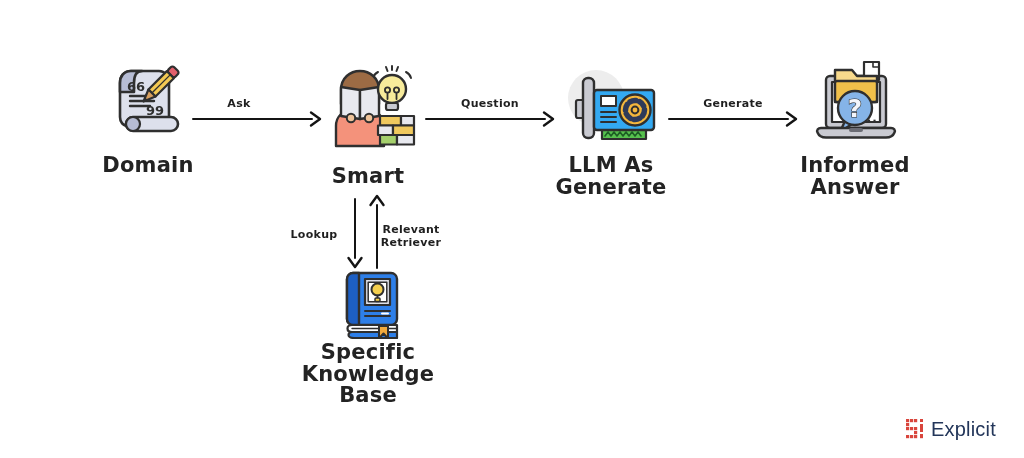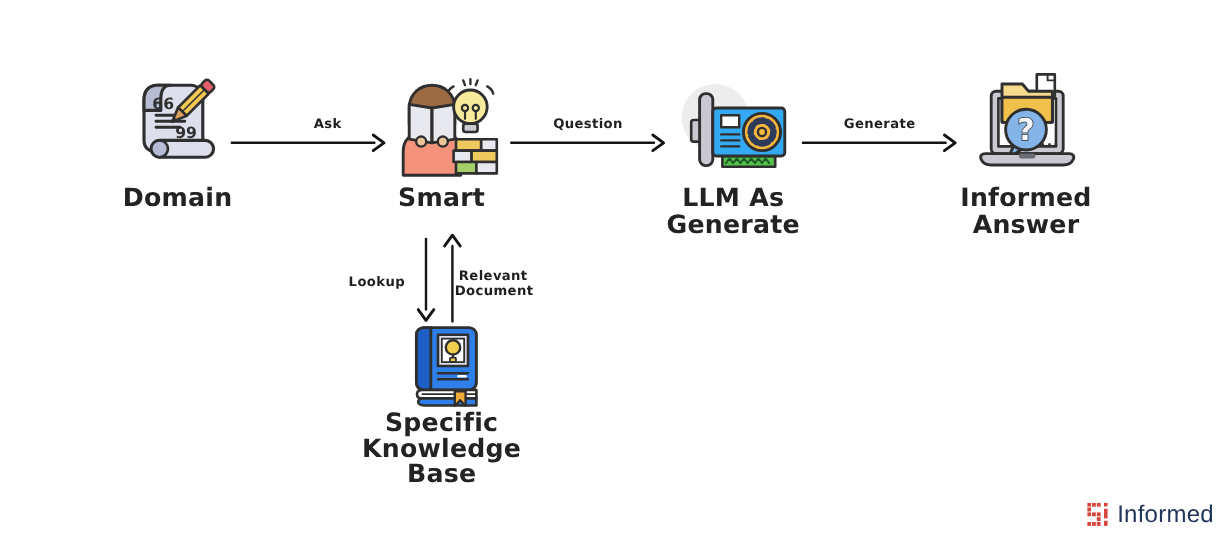--- a/index.html
+++ b/index.html
@@ -67,21 +67,21 @@
         <path d="M-1.6 42 L0 46 L1.6 42 Z" fill="#2f2f2f" stroke="none"></path>
       </g>
     </g>
     <text x="30" y="29" text-anchor="middle" font-size="13" font-weight="bold" fill="#2f2f2f">66</text>
     <text x="49" y="53" text-anchor="middle" font-size="13" font-weight="bold" fill="#2f2f2f">99</text>
   </svg>
   <div class="node-label" style="left:48px;top:155px;width:200px;">
     <span>Domain</span>
   </div>
 
-  <div class="edge-label" style="left:208px;top:97px;width:130px;">
+  <div class="edge-label" style="left:174px;top:97px;width:130px;">
     <span>Ask</span>
   </div>
   <svg class="abs" style="left:192px;top:110px;" width="130" height="18" viewBox="0 0 130 18">
     <g stroke="#141414" fill="none" stroke-linecap="round" stroke-linejoin="round">
       <path d="M1 9 H120" stroke-width="2"></path>
       <path d="M119 2.5 L128 9 L119 15.5" stroke-width="2.4"></path>
     </g>
   </svg>
 
   <svg class="abs" style="left:324px;top:56px;" width="94" height="92" viewBox="0 0 94 92">
@@ -104,21 +104,21 @@
       <rect x="56" y="79" width="17" height="9.5" fill="#a5d06c" stroke-width="2.2"></rect>
       <rect x="73" y="79" width="17" height="9.5" fill="#e8e9ef" stroke-width="2.2"></rect>
 
       <circle cx="68" cy="33" r="14" fill="#f7eb9b"></circle>
       <circle cx="63.5" cy="34" r="2.6" fill="none" stroke-width="1.8"></circle>
       <circle cx="72.5" cy="34" r="2.6" fill="none" stroke-width="1.8"></circle>
       <path d="M63.5 37 v6 M72.5 37 v6" stroke-width="1.8"></path>
       <rect x="62" y="47" width="12" height="7" rx="2" fill="#c9cad1" stroke-width="2.2"></rect>
     </g>
   </svg>
-  <div class="node-label" style="left:268px;top:155px;width:200px;">
+  <div class="node-label" style="left:268px;top:166px;width:200px;">
     <span>Smart</span>
   </div>
 
   <div class="edge-label" style="left:425px;top:97px;width:130px;">
     <span>Question</span>
   </div>
   <svg class="abs" style="left:425px;top:110px;" width="130" height="18" viewBox="0 0 130 18">
     <g stroke="#141414" fill="none" stroke-linecap="round" stroke-linejoin="round">
       <path d="M1 9 H120" stroke-width="2"></path>
       <path d="M119 2.5 L128 9 L119 15.5" stroke-width="2.4"></path>
@@ -189,21 +189,21 @@
     </g>
   </svg>
   <svg class="abs" style="left:368px;top:194px;" width="18" height="75" viewBox="0 0 18 75">
     <g stroke="#141414" fill="none" stroke-linecap="round" stroke-linejoin="round">
       <path d="M9 74 V11" stroke-width="2"></path>
       <path d="M2.5 11 L9 2 L15.5 11" stroke-width="2.4"></path>
     </g>
   </svg>
   <div class="edge-label" style="left:379px;top:223px;width:64px;">
     <span>Relevant</span>
-    <span>Document</span>
+    <span>Retriever</span>
   </div>
 
   <svg class="abs" style="left:340px;top:269px;" width="64" height="70" viewBox="0 0 64 70">
     <g stroke="#2f2f2f" stroke-width="2.4" stroke-linejoin="round" stroke-linecap="round">
       <rect x="7" y="4" width="50" height="52" rx="6" fill="#2e7fe8"></rect>
       <path d="M13 4 C9.7 4 7 6.7 7 10 V50 C7 53.3 9.7 56 13 56 H19 V4 Z" fill="#1d5fc4"></path>
       <rect x="25" y="10" width="25" height="26" fill="#dfe1ea" stroke-width="2.2"></rect>
       <rect x="28.2" y="13.2" width="18.6" height="19.6" fill="#ffffff" stroke-width="1.5"></rect>
       <circle cx="37.5" cy="20.5" r="6" fill="#f4cf4e" stroke-width="2"></circle>
       <path d="M37.5 26.5 v3.5" stroke-width="1.8"></path>
@@ -235,14 +235,14 @@
         <rect x="8" y="8" width="3.2" height="3.2"></rect>
       <rect x="8" y="12" width="3.2" height="3.2"></rect>
       <rect x="0" y="16" width="3.2" height="3.2"></rect>
         <rect x="4" y="16" width="3.2" height="3.2"></rect>
         <rect x="8" y="16" width="3.2" height="3.2"></rect>
       <rect x="14" y="0" width="3" height="3"></rect>
       <rect x="14" y="5" width="3" height="8"></rect>
       <rect x="14" y="15" width="3" height="4.2"></rect>
     </g>
   </svg>
-  <span class="brand-text">Informed</span>
+  <span class="brand-text">Explicit</span>
 </div>
 
 </body></html>

